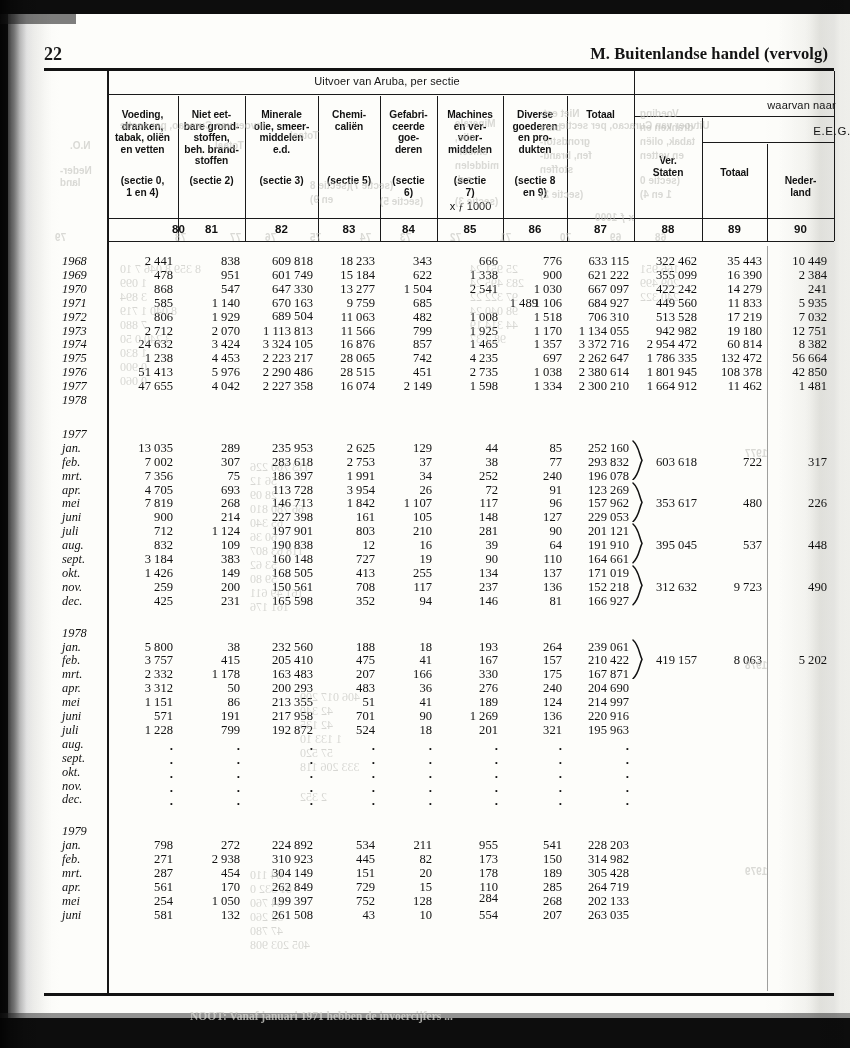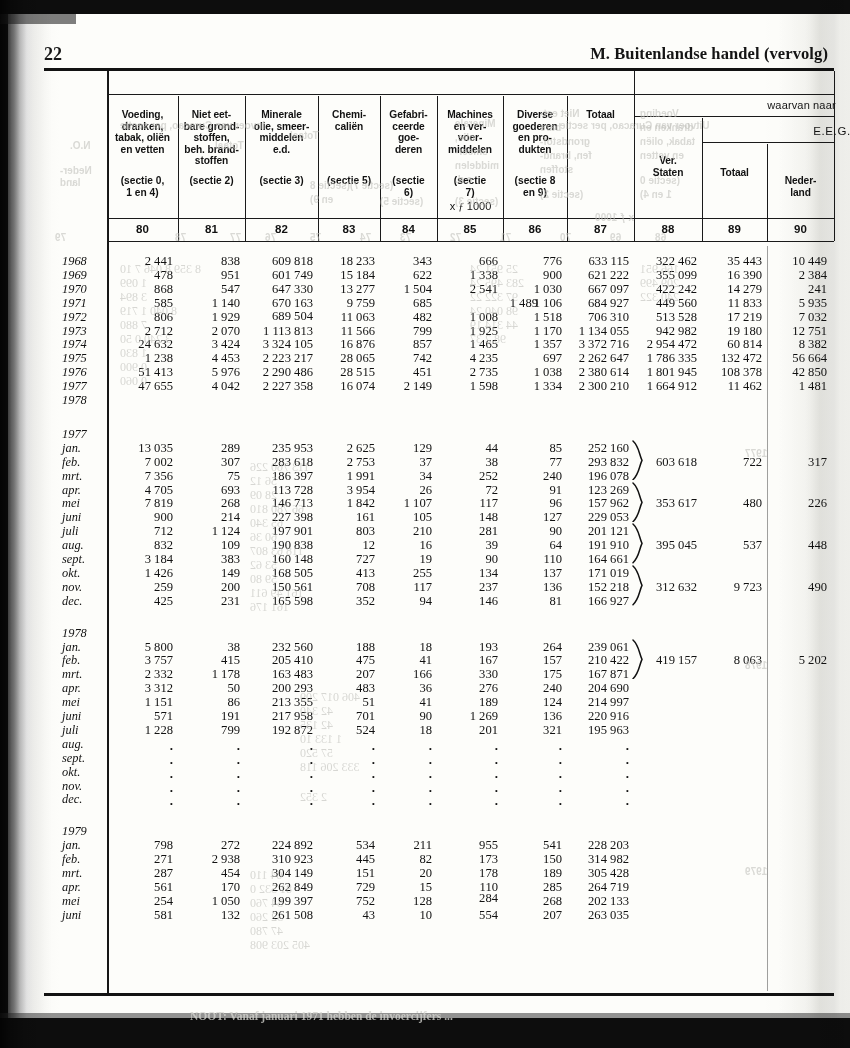--- a/index.html
+++ b/index.html
@@ -140,20 +140,21 @@
   <div id="botband2"></div>
 
   <div id="pagenum">22</div>
   <div id="doctitle">M.  Buitenlandse handel (vervolg)</div>
 
   <div id="rule-top"></div>
   <div id="rule-bot"></div>
   <div id="vline-left"></div>
 
   <div id="hdr">
+    <div id="spantitle">Uitvoer van Aruba, per sectie</div>
     <div id="waarvan">waarvan naar</div>
     <div id="eeg">E.E.G.</div>
     <div id="hdr-cells">
         <div class="cap" style="left: 1px; width: 69px; top: 38px;">
           <div>Voeding,</div>
           <div>dranken,</div>
           <div>tabak, oliën</div>
           <div>en vetten</div>
         </div>
         <div class="capn" style="left: 1px; width: 69px; top: 104px;">
@@ -262,21 +263,21 @@
         <div class="vl" style="left: 138px; top: 0px; height: 23px;"></div>
         <div class="vl" style="left: 211px; top: 0px; height: 23px;"></div>
         <div class="vl" style="left: 273px; top: 0px; height: 23px;"></div>
         <div class="vl" style="left: 330px; top: 0px; height: 23px;"></div>
         <div class="vl" style="left: 396px; top: 0px; height: 23px;"></div>
         <div class="vl" style="left: 460px; top: 0px; height: 23px;"></div>
         <div class="vl" style="left: 527px; top: 0px; height: 23px;"></div>
         <div class="vl" style="left: 595px; top: 0px; height: 23px;"></div>
         <div class="vl" style="left: 660px; top: 0px; height: 23px;"></div>
         <div class="vl" style="left: 727px; top: 0px; height: 23px;"></div>
-        <div class="n" style="left: 0px; width: 71px;">80</div>
+        <div class="n" style="left: 0px; width: 71px; padding-left: 36px;">80</div>
         <div class="n" style="left: 71px; width: 67px;">81</div>
         <div class="n" style="left: 138px; width: 73px;">82</div>
         <div class="n" style="left: 211px; width: 62px;">83</div>
         <div class="n" style="left: 273px; width: 57px;">84</div>
         <div class="n" style="left: 330px; width: 66px;">85</div>
         <div class="n" style="left: 396px; width: 64px;">86</div>
         <div class="n" style="left: 460px; width: 67px;">87</div>
         <div class="n" style="left: 527px; width: 68px;">88</div>
         <div class="n" style="left: 595px; width: 65px;">89</div>
         <div class="n" style="left: 660px; width: 67px;">90</div>

